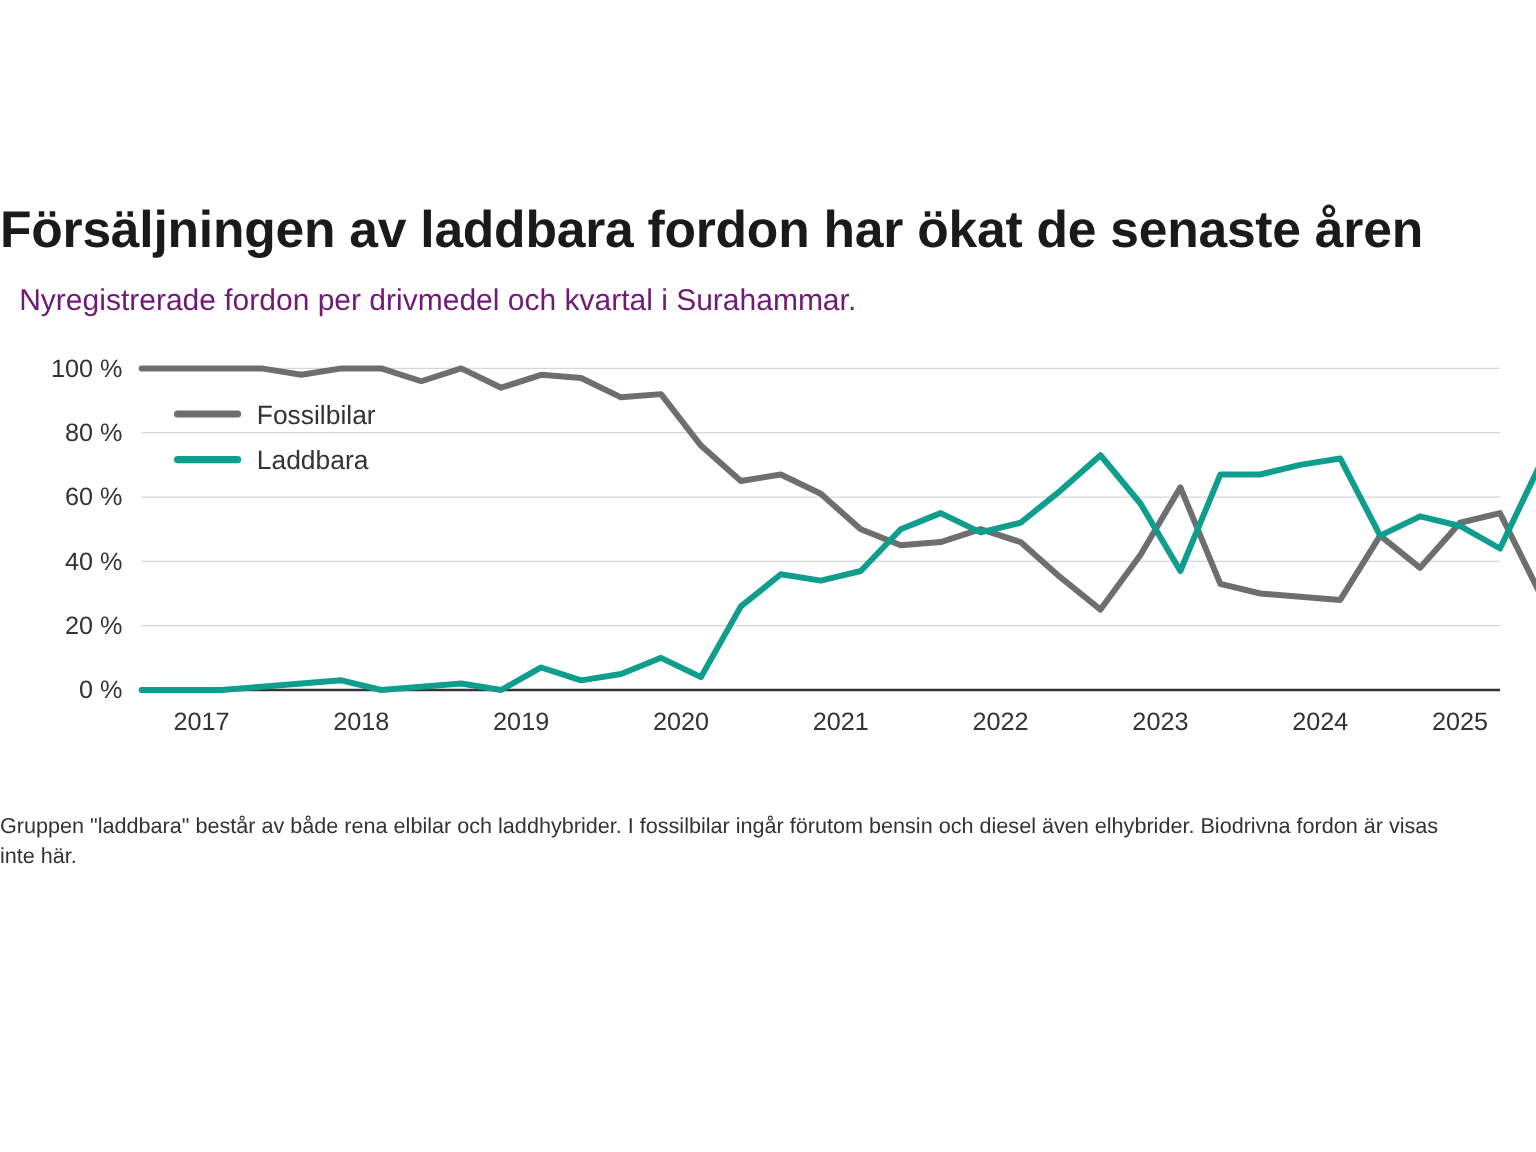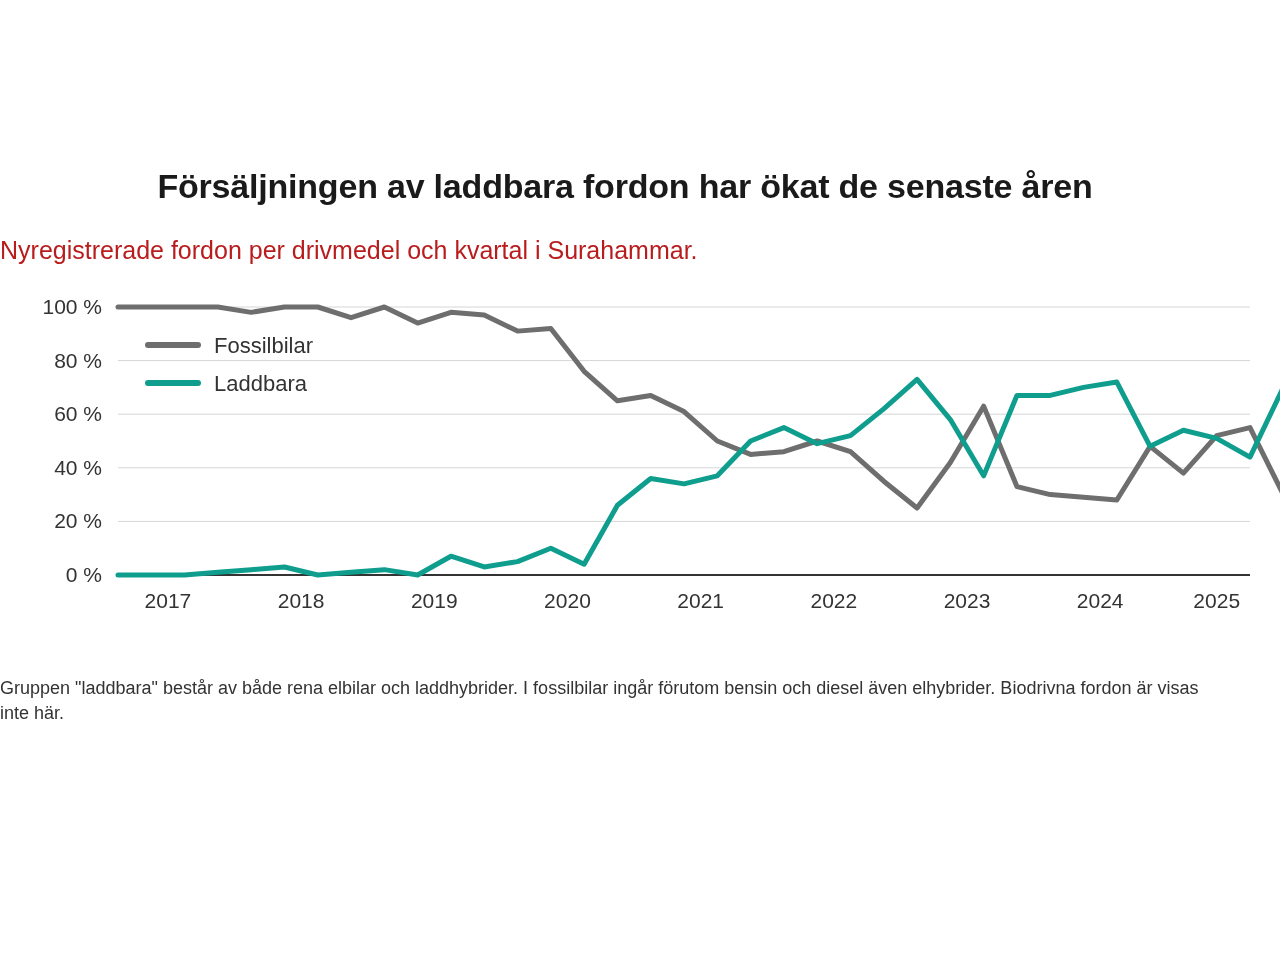--- a/index.html
+++ b/index.html
@@ -19,36 +19,36 @@
     position: absolute;
     left: 0; top: 0;
     width: 1280px;
     height: 960px;
   }
   .title {
     position: absolute;
     left: 0px;
     top: 143px;
     width: 1250px;
-    font-size: 34px;
+    font-size: 43px;
     font-weight: bold;
     color: #1a1a1a;
     letter-spacing: -0.2px;
     line-height: 40px;
-    text-align: center;
   }
   .subtitle {
     position: absolute;
     left: 0px;
     top: 234px;
     width: 1250px;
     font-size: 25px;
     font-weight: normal;
-    color: #b91c1c;
+    color: #701a75;
     line-height: 32px;
+    padding-left: 16px;
   }
   .chart-area {
     position: absolute;
     left: 0px;
     top: 285px;
     width: 1280px;
     height: 340px;
   }
   .footnote {
     position: absolute;

